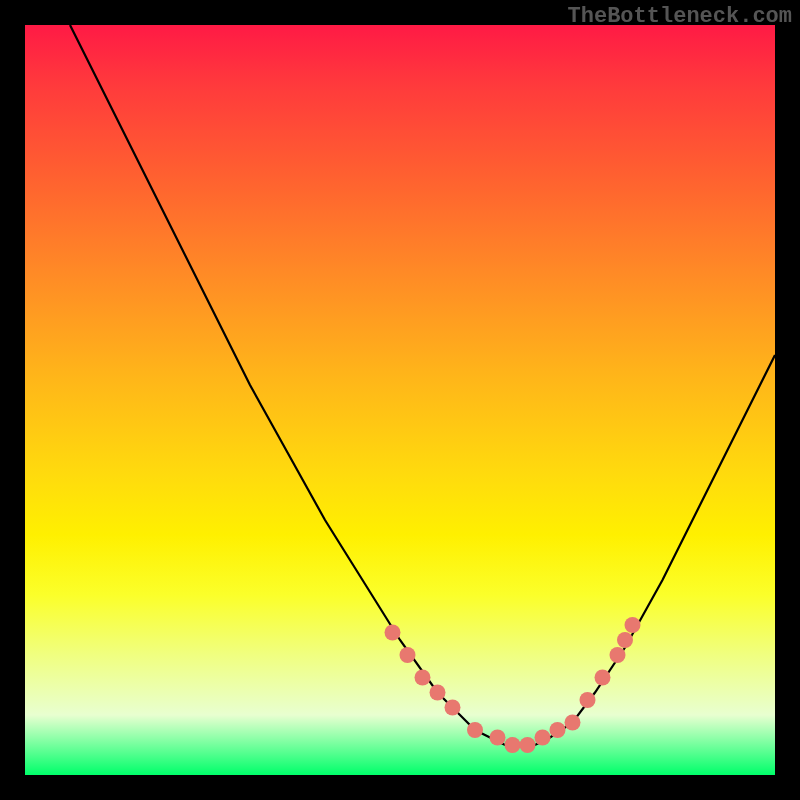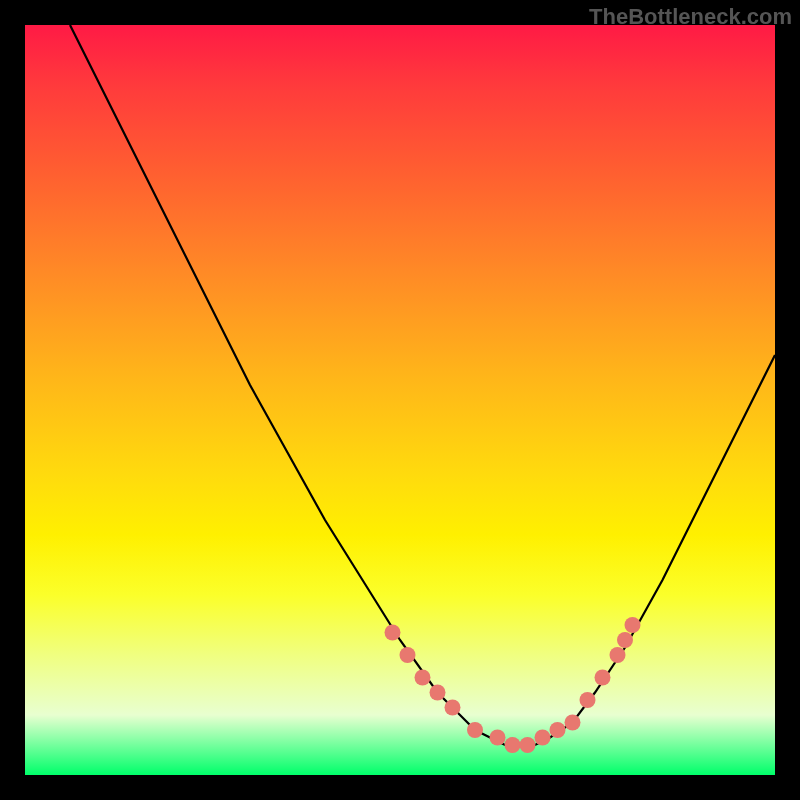--- a/index.html
+++ b/index.html
@@ -8,21 +8,21 @@
     width: 800px;
     height: 800px;
     background: #000;
     position: relative;
   }
   .watermark {
     position: absolute;
     top: 4px;
     right: 8px;
     color: #555;
-    font-family: Liberation Sans, sans-serif;
+    font-family: Liberation Mono, monospace;
     font-size: 22px;
     font-weight: bold;
   }
   .plot-area {
     position: absolute;
     left: 25px;
     top: 25px;
     width: 750px;
     height: 750px;
     overflow: hidden;

